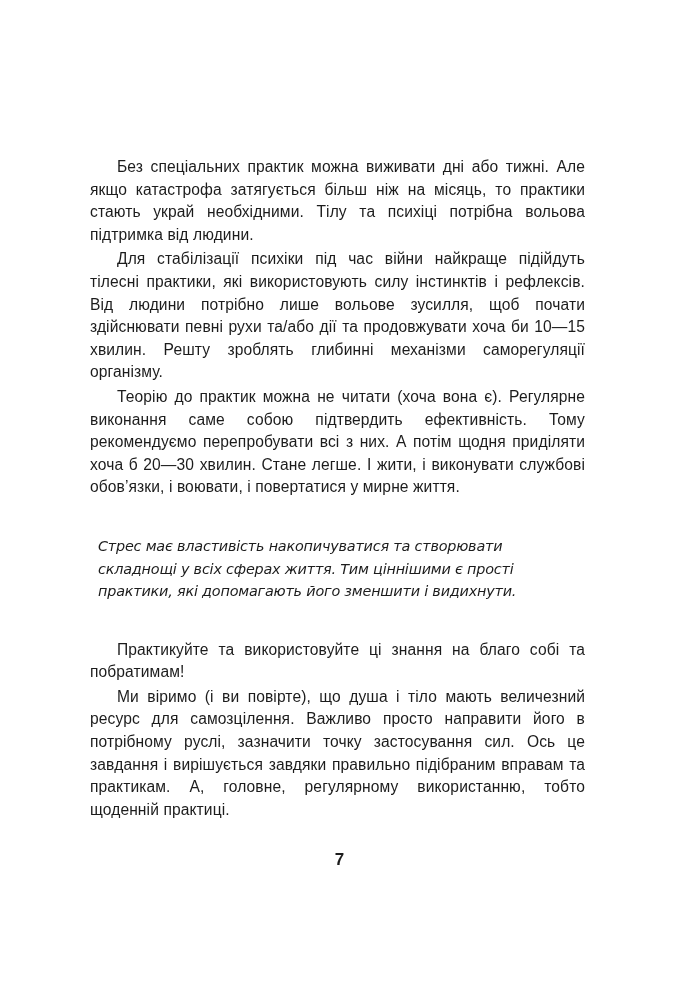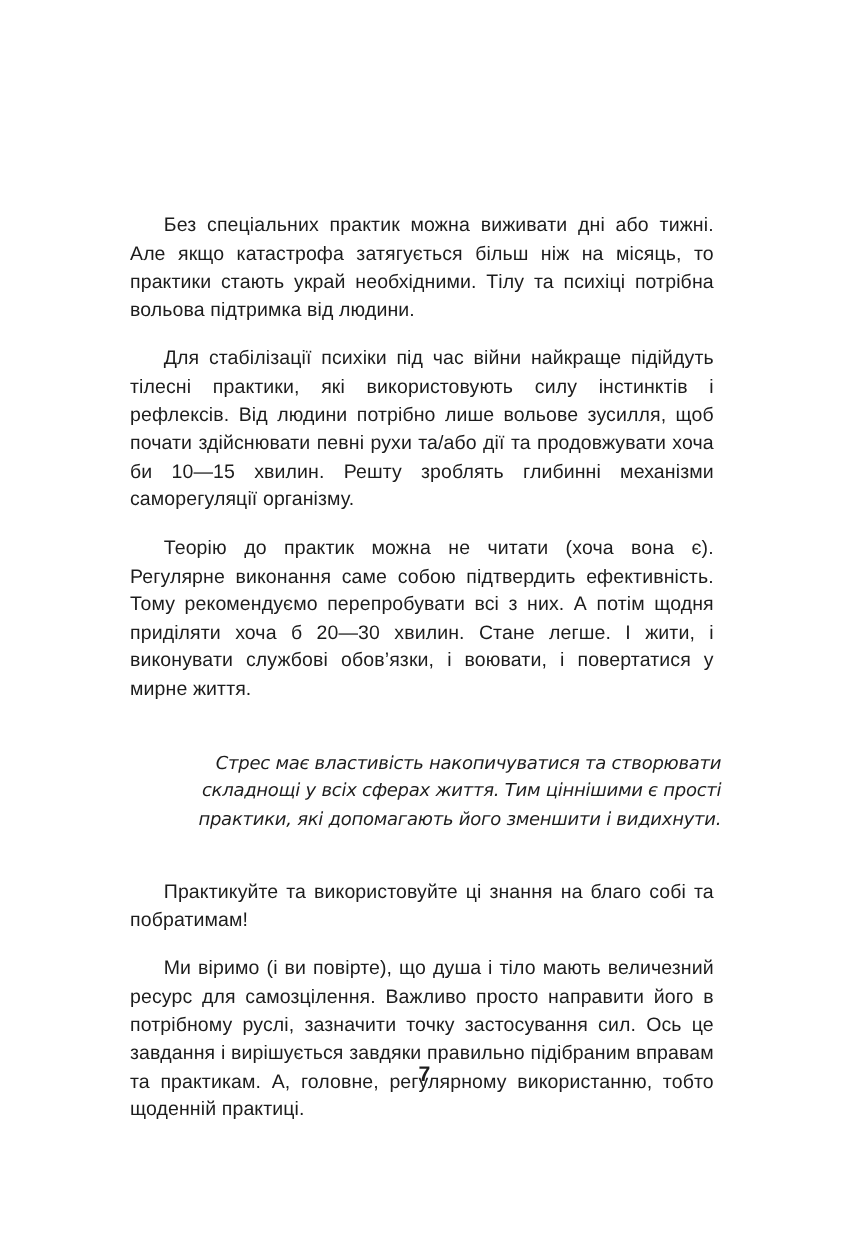--- a/index.html
+++ b/index.html
@@ -19,31 +19,31 @@
       left: 88px;
       top: 154px;
       width: 499px;
     }
     .para {
       font-family: "Liberation Sans", sans-serif;
       font-size: 15.6px;
       line-height: 22.6px;
       text-align: justify;
       text-indent: 27px;
-      margin: 16px;
+      margin: 2px;
       letter-spacing: 0.1px;
       word-spacing: 0px;
     }
     .callout {
       margin: 36px 10px 36px 10px;
       font-family: "DejaVu Sans", sans-serif;
       font-style: italic;
       font-size: 14.4px;
       line-height: 22.6px;
-      text-align: right;
+      text-align: left;
       color: #1c1c1c;
       letter-spacing: -0.2px;
     }
     .page-number {
       position: absolute;
       top: 850px;
       left: 0;
       width: 679px;
       text-align: center;
       font-family: "Liberation Sans", sans-serif;

